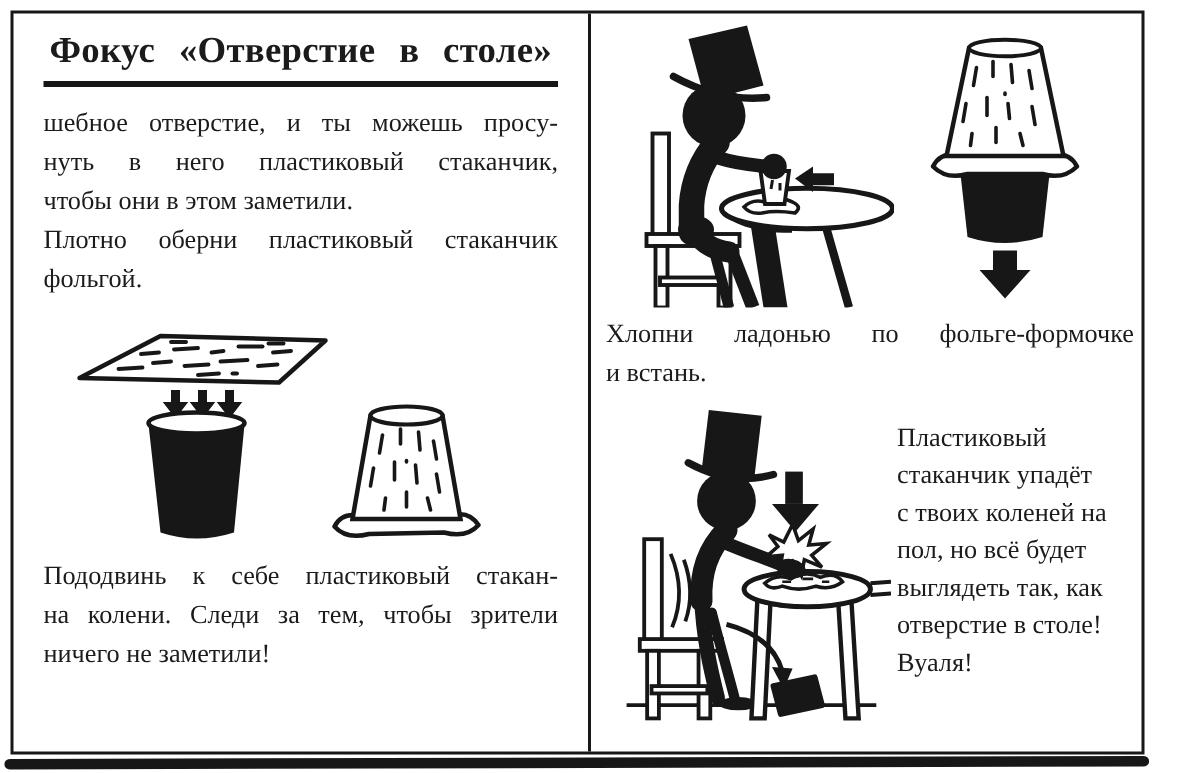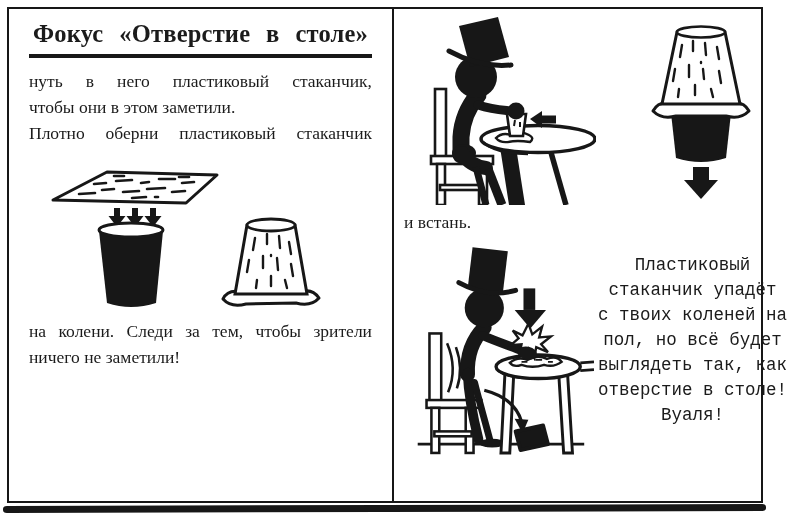--- a/index.html
+++ b/index.html
@@ -14,37 +14,39 @@
   .rule{height:3.5px;background:#171717;margin:5px 0 10px 0;}
   .para{font-size:17.5px;line-height:26px;margin:0;}
   .line{display:block;text-align:justify;text-align-last:justify;white-space:normal;}
   .line.end{text-align-last:left;}
   .illus{display:block;}
   #illus-foil-wrap{margin:10px 0 4px 10px;}
   .row-top{display:flex;justify-content:space-between;align-items:flex-start;padding-right:2px;}
   .para-slap{margin-top:2px;}
   .row-bottom{display:flex;margin-top:6px;gap:4px;}
   .finale{font-size:17.5px;line-height:25px;padding-top:12px;flex:1;}
-  .fl{display:block;white-space:nowrap;text-align:center;font-family:Liberation Mono, monospace;}
+  .fl{display:block;white-space:nowrap;text-align:left;}
   svg{display:block;}
 </style>
 </head>
 <body>
 
 <div class="sheet">
   <div class="page">
 
     <div class="panel panel-left">
       <h1 class="trick-title">Фокус «Отверстие в столе»</h1>
       <div class="rule"></div>
 
       <p class="para">
+        <span class="line">шебное отверстие, и ты можешь просу-</span>
         <span class="line">нуть в него пластиковый стаканчик,</span>
         <span class="line end">чтобы они в этом заметили.</span>
         <span class="line">Плотно оберни пластиковый стаканчик</span>
+        <span class="line end">фольгой.</span>
       </p>
 
       <svg id="illus-foil-wrap" class="illus" width="344" height="158" viewBox="0 0 344 158">
         <g>
           <polygon points="14,44 68,16 178,19 147,47" fill="#fff" stroke="#171717" stroke-width="3" stroke-linejoin="round"></polygon>
           <g stroke="#171717" stroke-width="2.6" stroke-linecap="round" fill="none">
             <path d="M40,38 L56,37"></path>
               <path d="M63,34 L75,33"></path>
               <path d="M84,36 L100,35"></path>
               <path d="M108,33 L126,32"></path>
@@ -84,20 +86,21 @@
               <path d="M252,108 L254,120"></path>
             <path d="M218,124 L217,132"></path>
               <path d="M232,120 L232,130"></path>
               <path d="M246,124 L248,132"></path>
               <path d="M232,99 L232,100"></path>
           </g>
         </g>
       </svg>
 
       <p class="para">
+        <span class="line">Пододвинь к себе пластиковый стакан-</span>
         <span class="line">на колени. Следи за тем, чтобы зрители</span>
         <span class="line end">ничего не заметили!</span>
       </p>
     </div>
 
     <div class="panel panel-right">
       <div class="row-top">
 
         <svg class="illus" width="192" height="190" viewBox="0 0 192 190">
           <g fill="#fff" stroke="#171717" stroke-width="2.6">
@@ -155,20 +158,21 @@
             </g>
           </g>
           <g fill="#171717">
             <rect x="66" y="152" width="16" height="13"></rect>
             <polygon points="57,165 91,165 74,184"></polygon>
           </g>
         </svg>
       </div>
 
       <p class="para para-slap">
+        <span class="line">Хлопни ладонью по фольге-формочке</span>
         <span class="line end">и встань.</span>
       </p>
 
       <div class="row-bottom">
         <svg class="illus" width="190" height="228" viewBox="0 0 194 228">
           <line x1="14" y1="205" x2="184" y2="205" stroke="#171717" stroke-width="2.6"></line>
           <g fill="#fff" stroke="#171717" stroke-width="2.6">
             <rect x="26" y="92" width="12" height="70"></rect>
             <rect x="23" y="160" width="56" height="8"></rect>
             <rect x="28" y="168" width="8" height="46"></rect>

